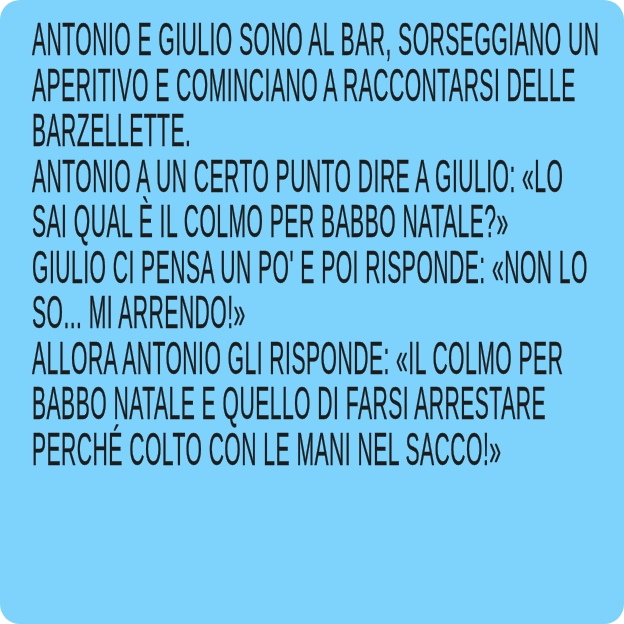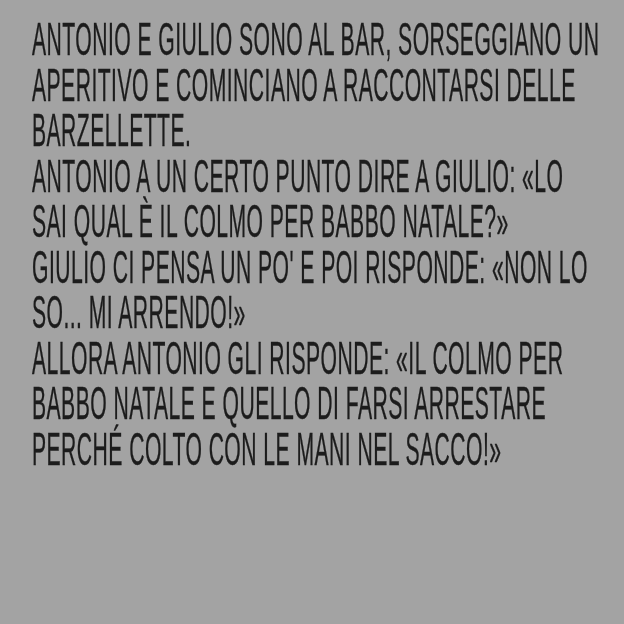--- a/index.html
+++ b/index.html
@@ -10,21 +10,22 @@
   body {
     width: 624px;
     height: 624px;
     overflow: hidden;
     position: relative;
     font-family: "Liberation Sans", sans-serif;
   }
   .page {
     position: absolute;
     inset: 0;
-    background: #a3a3a3;
+    background: #7dd3fc;
+    border-radius: 20px;
   }
   .joke-block {
     position: absolute;
     left: 32px;
     top: 16px;
     width: 592px;
   }
   .joke-line {
     display: block;
     white-space: nowrap;

